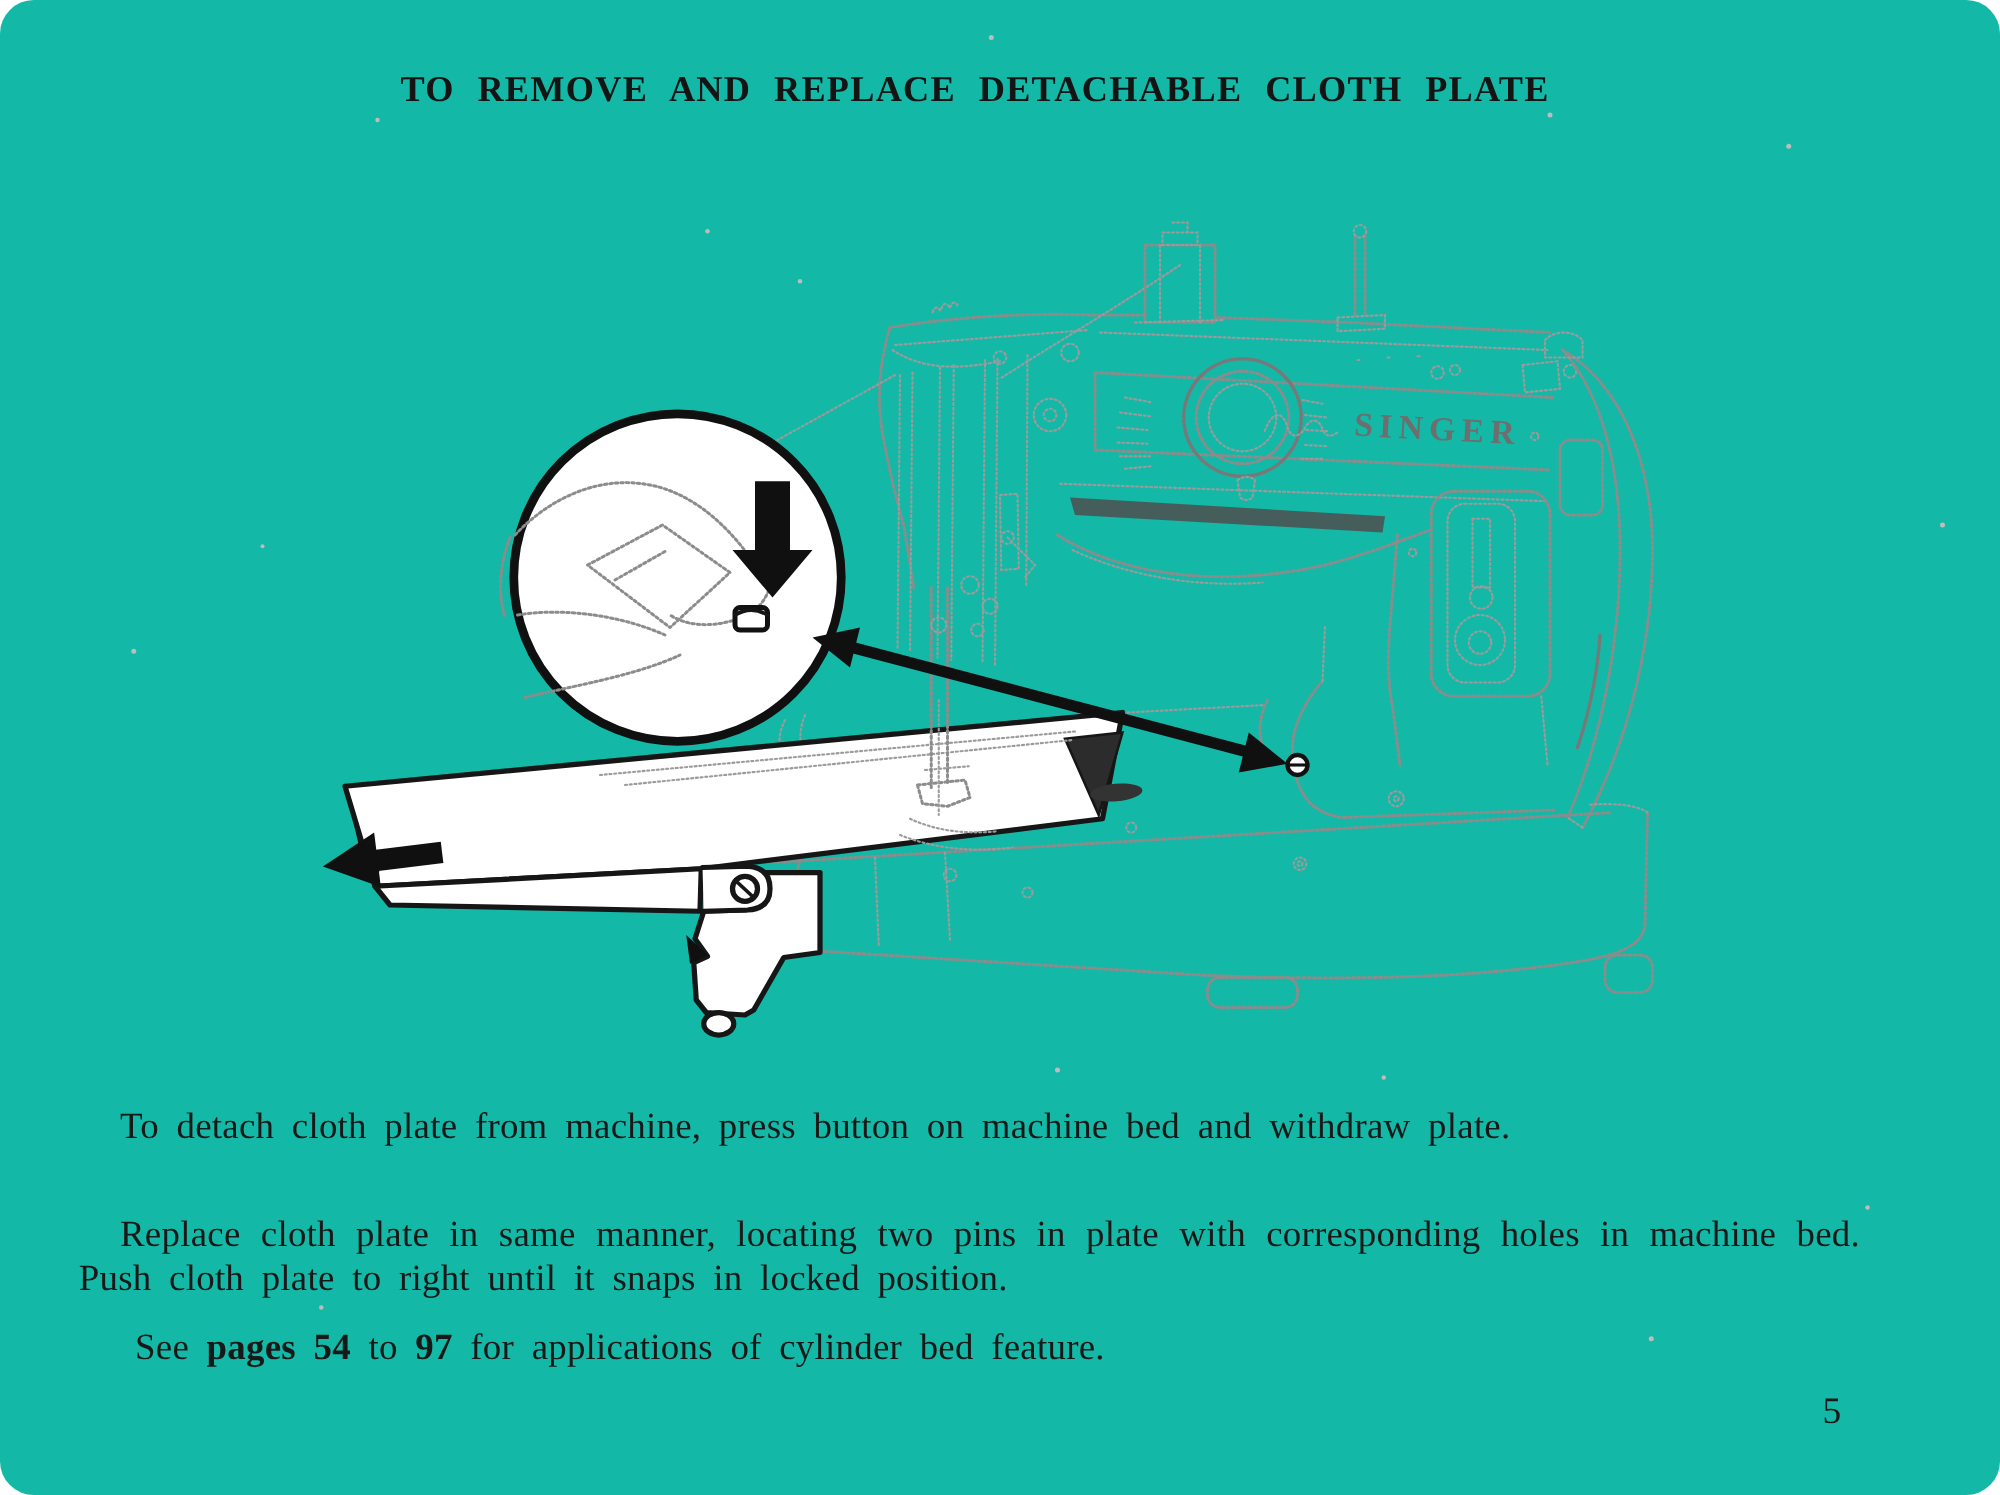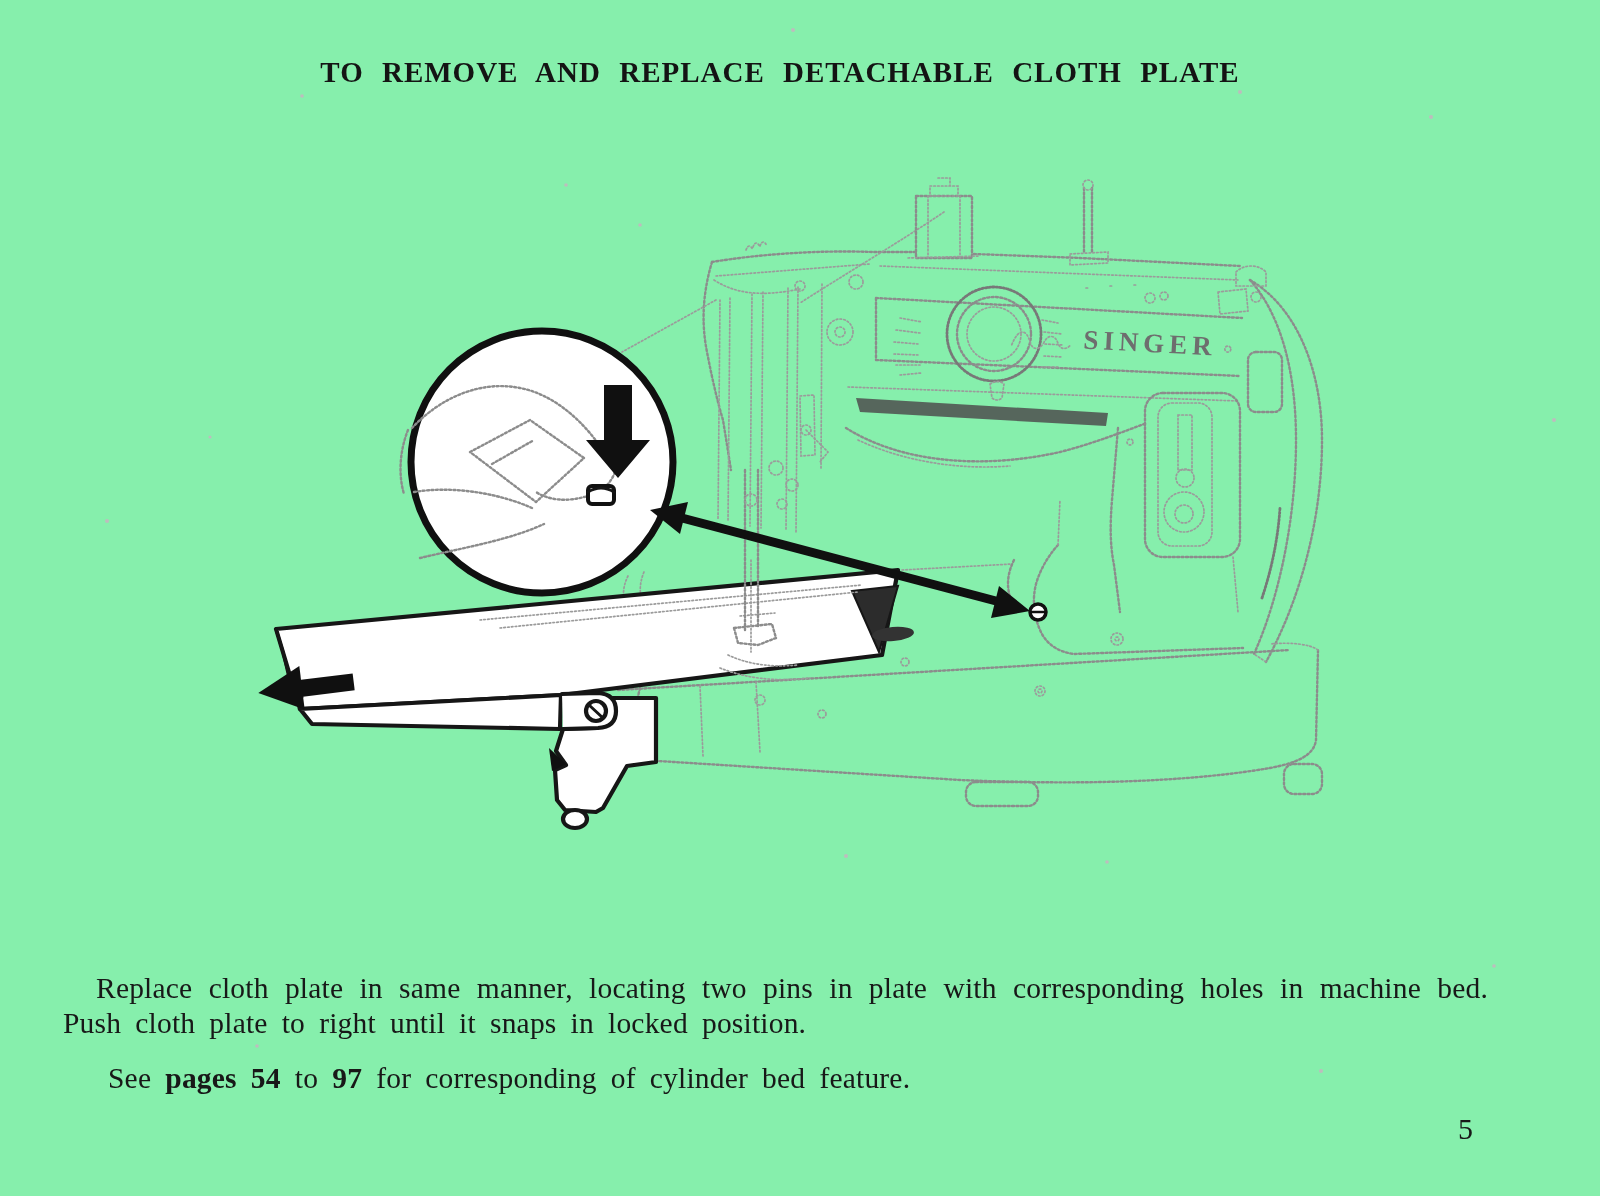--- a/index.html
+++ b/index.html
@@ -1,18 +1,18 @@
 <!DOCTYPE html>
 <html><head>
 <meta charset="utf-8">
 <style>
   html,body{margin:0;padding:0;background:#ffffff;}
   body{width:1600px;height:1196px;position:relative;overflow:hidden;
        font-family:"Liberation Serif", serif;color:#1b1b1b;}
-  .page{position:absolute;inset:0;background:#86efac;}
+  .page{position:absolute;inset:0;background:#14b8a6;border-radius:27px;}
   .title{position:absolute;top:56px;left:0;width:1560px;margin:0;text-align:center;
          font-size:29px;font-weight:bold;letter-spacing:1px;word-spacing:10px;color:#141414;}
   .illus{position:absolute;top:0;left:0;width:1600px;height:1196px;margin:0;}
   .illus svg{position:absolute;top:0;left:0;}
   .para{position:absolute;left:63px;width:1425px;margin:0;font-size:29.5px;
         line-height:34.5px;letter-spacing:.2px;word-spacing:6.5px;color:#181818;}
   .p1{top:884px;text-indent:33px;}
   .p2{top:951px;text-indent:33px;text-align:justify;margin-top:20px;}
   .p3{top:1061px;text-indent:45px;}
   .pagenum{position:absolute;top:1112px;left:1458px;font-size:30px;color:#181818;}
@@ -204,20 +204,21 @@
         <circle class="speck" cx="257" cy="1046" r="1.8"></circle>
         <circle class="speck" cx="566" cy="185" r="1.8"></circle>
         <circle class="speck" cx="1554" cy="420" r="2"></circle>
         <circle class="speck" cx="640" cy="225" r="1.8"></circle>
         <circle class="speck" cx="210" cy="437" r="1.6"></circle>
         <circle class="speck" cx="1107" cy="862" r="1.8"></circle>
       </g>
     </svg>
   </figure>
 
+  <p class="para p1"><span>To detach cloth plate from machine, press button on machine bed and withdraw plate.</span></p>
 
   <p class="para p2"><span>Replace cloth plate in same manner, locating two pins in plate with corresponding holes in machine bed. Push cloth plate to right until it snaps in locked position.</span></p>
 
-  <p class="para p3"><span>See </span><b>pages 54</b><span> to </span><b>97</b><span> for corresponding of cylinder bed feature.</span></p>
+  <p class="para p3"><span>See </span><b>pages 54</b><span> to </span><b>97</b><span> for applications of cylinder bed feature.</span></p>
 
   <div class="pagenum">5</div>
 
 </main>
 
 </body></html>

